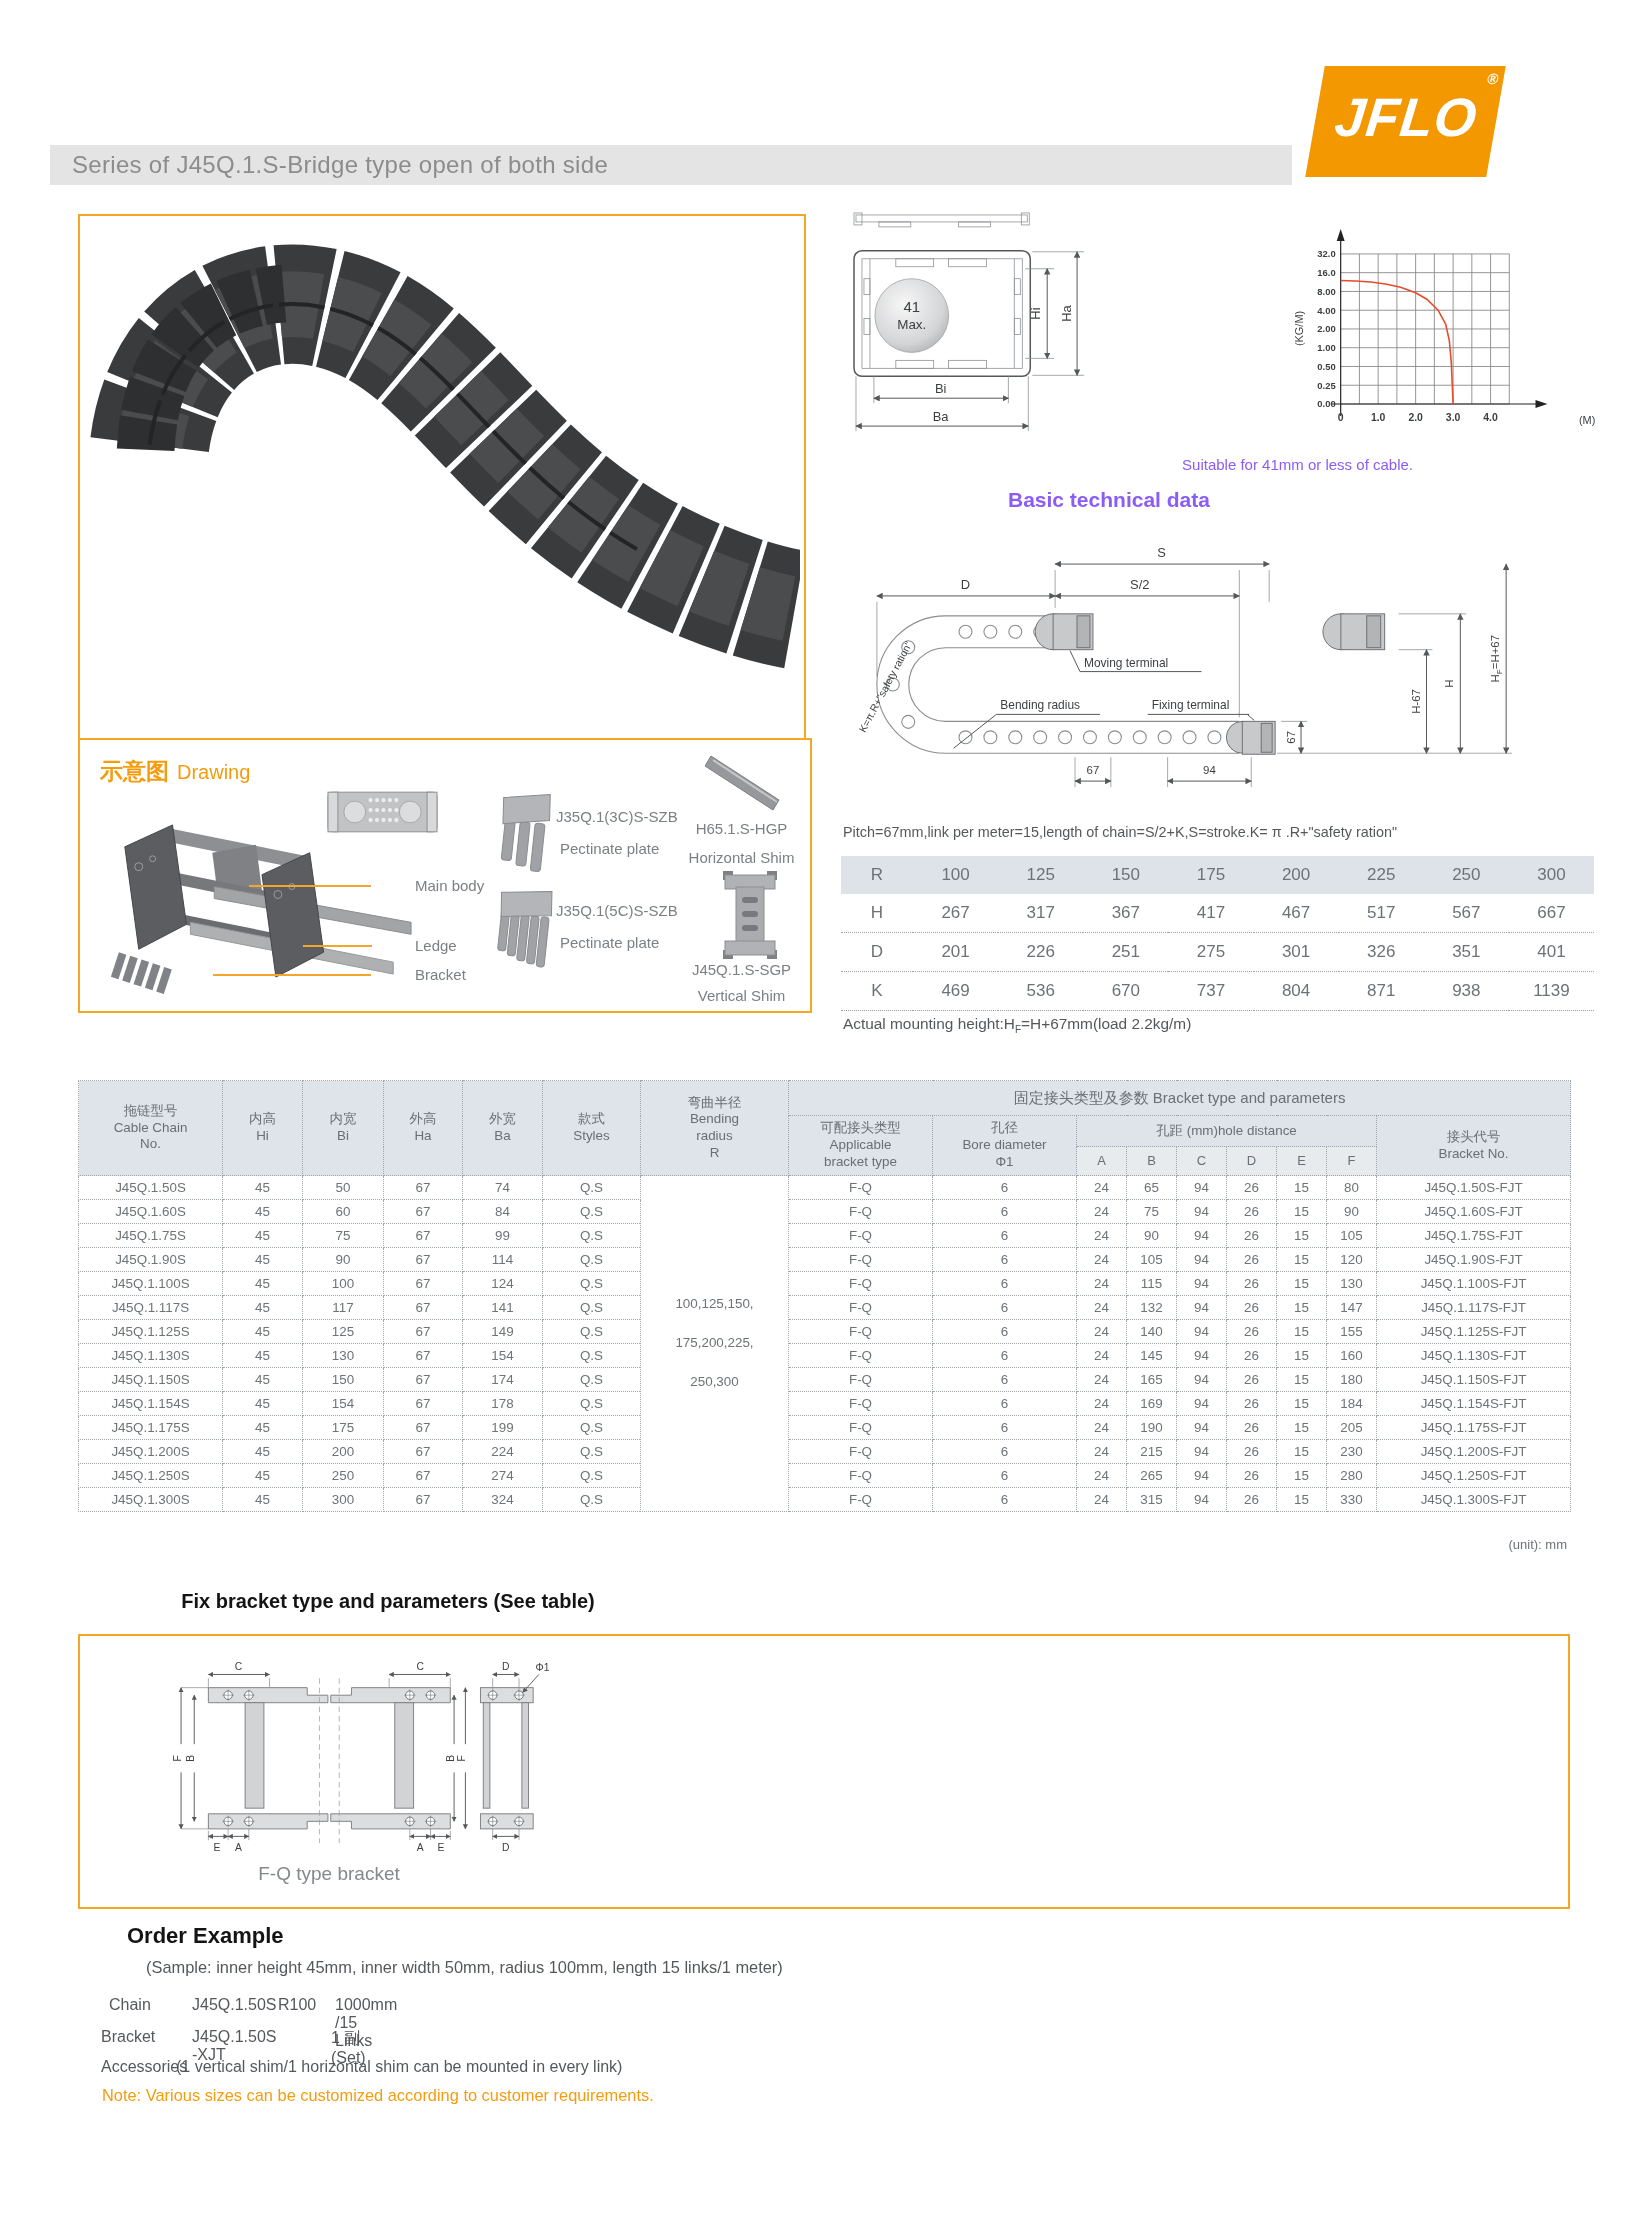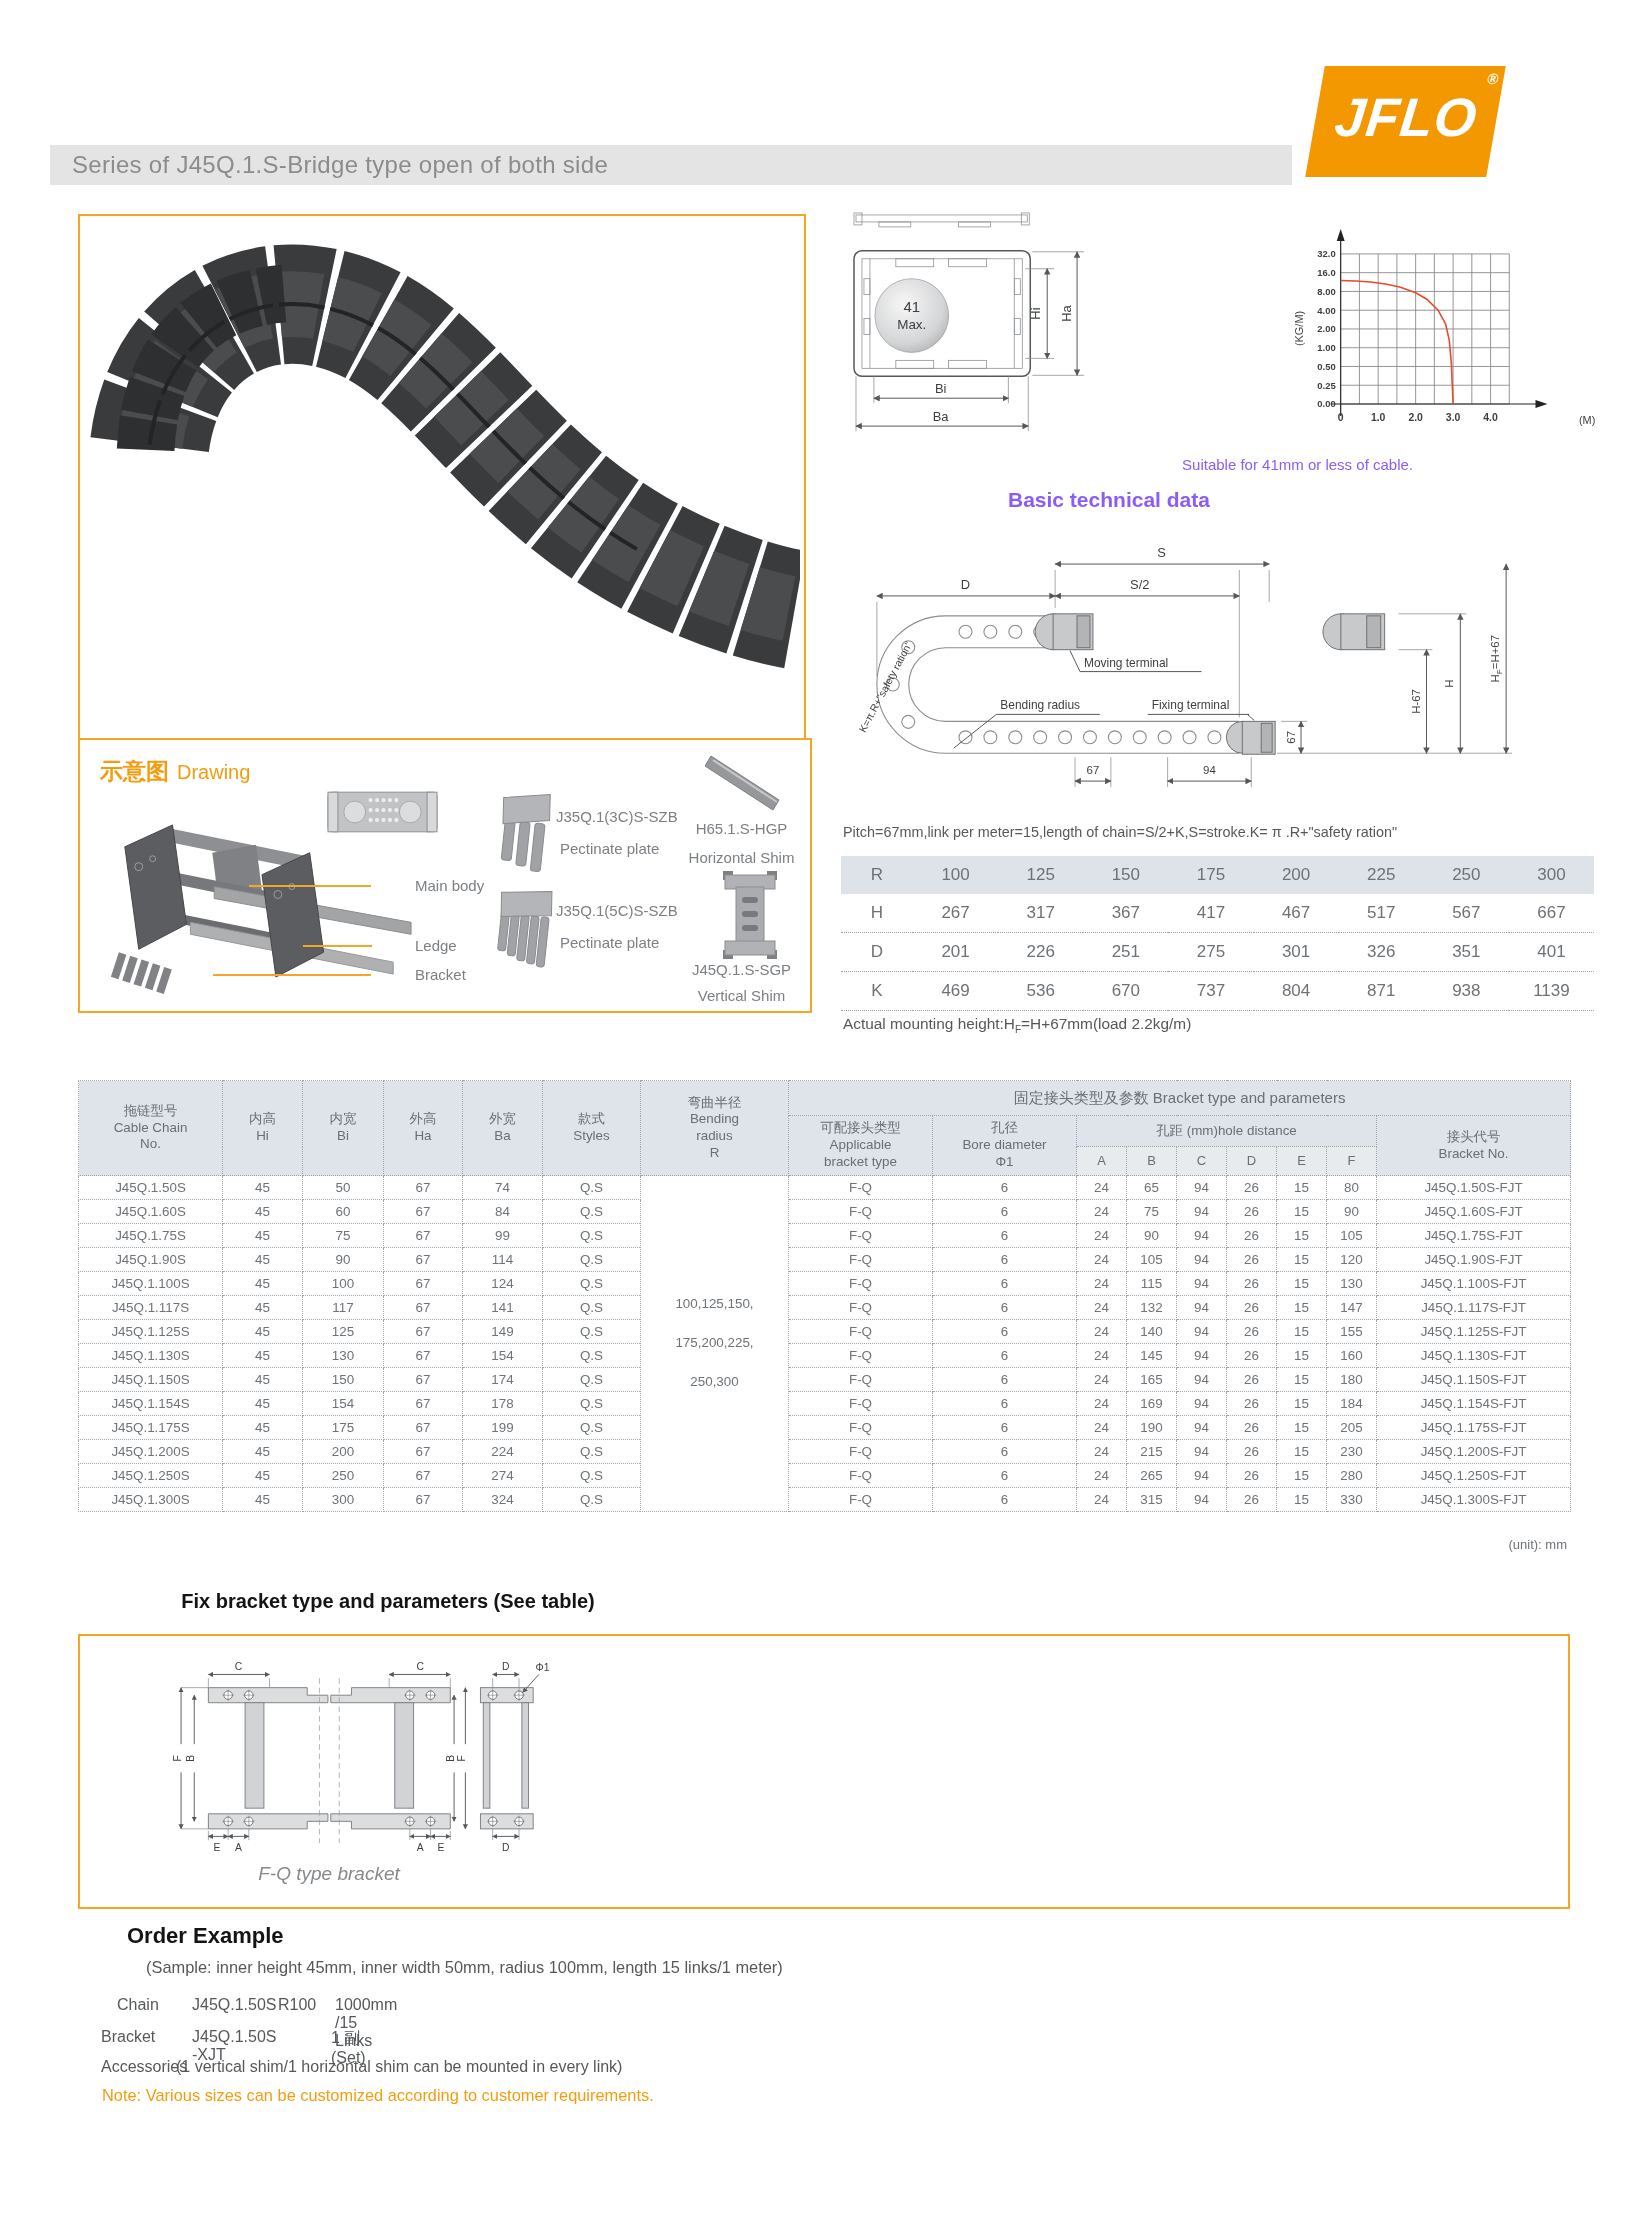--- a/index.html
+++ b/index.html
@@ -40,21 +40,21 @@
   table.main th,table.main td{border:1px dotted #a0a5a9;text-align:center;padding:0;white-space:pre-line;font-weight:400;}
   table.main thead th{background:#dee4e9;color:#696f75;font-size:13.4px;line-height:1.25;}
   table.main thead .grp{font-size:15px;height:34px;}
   table.main thead .lv2{height:56px;}
   table.main thead .sub{height:28px;background:#e7ebee;font-size:13px;}
   table.main tbody td{height:23px;background:#fff;}
   td.bend-cell div{line-height:1.1;margin:24px 0;font-size:13.4px;}
   .unit-note{left:1368px;top:1537px;width:199px;text-align:right;font-size:13px;color:#6e7378;}
   .tnote{left:201px;top:1633px;font-size:11px;color:#6e7276;}
   .fix-heading{left:179px;top:1590px;width:418px;text-align:center;font-size:20px;font-weight:700;color:#141414;}
-  .fq-caption{position:absolute;left:85px;top:227px;width:328px;text-align:center;font-size:19px;color:#85898c;font-style:italic;}
+  .fq-caption{position:absolute;left:85px;top:227px;width:328px;text-align:center;font-size:19px;color:#85898c;}
   
   .oe-head{left:127px;top:1923px;font-size:22px;font-weight:700;color:#141414;}
   .oe-sample{left:146px;top:1958px;font-size:16.4px;color:#55585b;}
   .oe-row{font-size:16px;color:#55585b;}
   .oe-note{left:102px;top:2086px;font-size:16.4px;color:#f59c0d;}
   
   svg text{font-family:"Liberation Sans","DejaVu Sans",sans-serif;fill:#3c3f42;}
   .dim{stroke:#55585b;stroke-width:1;fill:none;}
   .thin{stroke:#8e9296;stroke-width:.8;fill:none;}
   .dimtxt{font-size:13px;}
@@ -849,21 +849,21 @@
     <text x="270" y="214" text-anchor="middle" font-size="11">A</text>
     <text x="292" y="214" text-anchor="middle" font-size="11">E</text>
     <text x="361" y="214" text-anchor="middle" font-size="11">D</text>
   </svg>
   <div class="fq-caption">F-Q type bracket</div>
 </div>
 
 <div class="abs oe-head">Order Example</div>
 <div class="abs oe-sample">(Sample: inner height 45mm, inner width 50mm, radius 100mm, length 15 links/1 meter)</div>
 <div class="abs oe-row" style="left:101px;top:1996px;">
-  <span style="position:absolute;left:16px;">Chain</span>
+  <span style="position:absolute;left:8px;">Chain</span>
   <span style="position:absolute;left:91px;">J45Q.1.50S</span>
   <span style="position:absolute;left:177px;">R100</span>
   <span style="position:absolute;left:234px;">1000mm /15 Links</span>
 </div>
 <div class="abs oe-row" style="left:101px;top:2028px;">
   <span style="position:absolute;left:0;">Bracket</span>
   <span style="position:absolute;left:91px;">J45Q.1.50S -XJT</span>
   <span style="position:absolute;left:230px;">1 副 (Set)</span>
 </div>
 <div class="abs oe-row" style="left:101px;top:2058px;">

